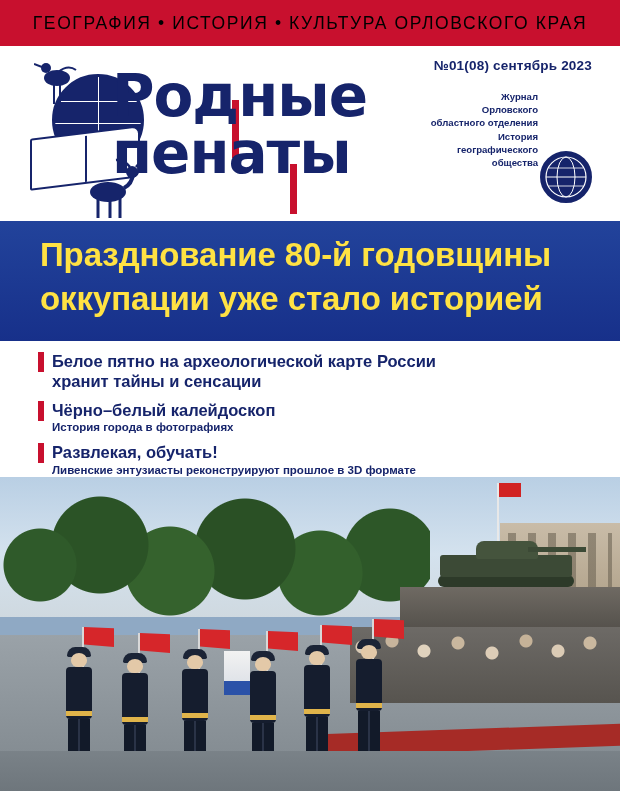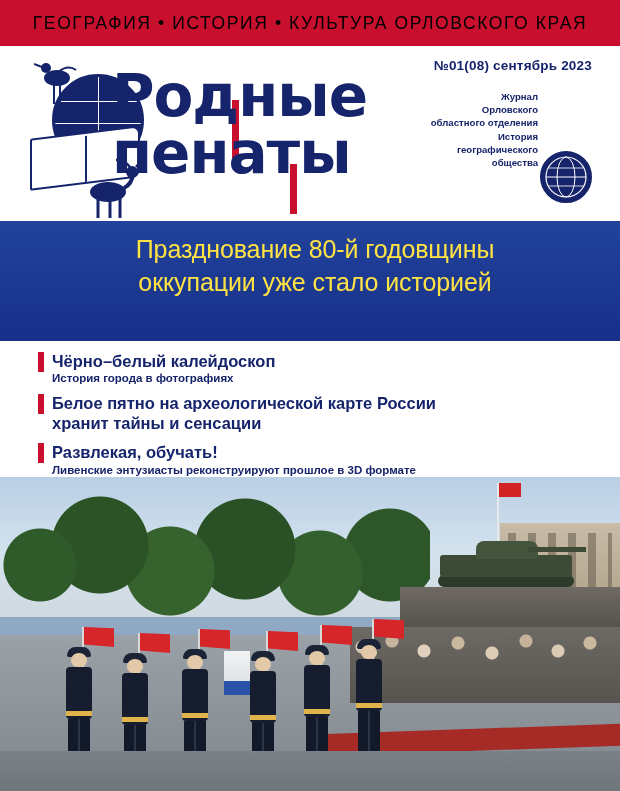--- a/index.html
+++ b/index.html
@@ -147,25 +147,24 @@
     position: absolute;
     top: 221px; left: 0;
     width: 620px;
     height: 120px;
     background: #1b3a8f;
     background: linear-gradient(180deg, #22439b 0%, #17308a 100%);
     padding: 12px 30px 0 40px;
   }
   .headline {
     color: #ffe243;
-    font-size: 25px;
-    font-weight: normal;
+    font-size: 33px;
+    font-weight: bold;
     line-height: 1.32;
     letter-spacing: -.1px;
-    text-align: center;
   }
 
   
   .teasers {
     position: absolute;
     top: 341px; left: 0;
     width: 620px;
     height: 136px;
     background: #ffffff;
     padding: 10px 24px 0 38px;
@@ -409,28 +408,28 @@
 
   <div class="headline-band">
     <div class="headline">Празднование 80-й годовщины</div>
     <div class="headline">оккупации уже стало историей</div>
   </div>
 
   <div class="teasers">
 
     <div class="teaser">
       <div class="bar"></div>
+      <div class="t-main">Белое пятно на археологической карте России</div>
+      <div class="t-main">хранит тайны и сенсации</div>
+    </div>
+
+    <div class="teaser">
+      <div class="bar"></div>
       <div class="t-main">Чёрно–белый калейдоскоп</div>
       <div class="t-sub">История города в фотографиях</div>
-    </div>
-
-    <div class="teaser">
-      <div class="bar"></div>
-      <div class="t-main">Белое пятно на археологической карте России</div>
-      <div class="t-main">хранит тайны и сенсации</div>
     </div>
 
     <div class="teaser">
       <div class="bar"></div>
       <div class="t-main">Развлекая, обучать!</div>
       <div class="t-sub">Ливенские энтузиасты реконструируют прошлое в 3D формате</div>
     </div>
   </div>
 
   <div class="photo">

